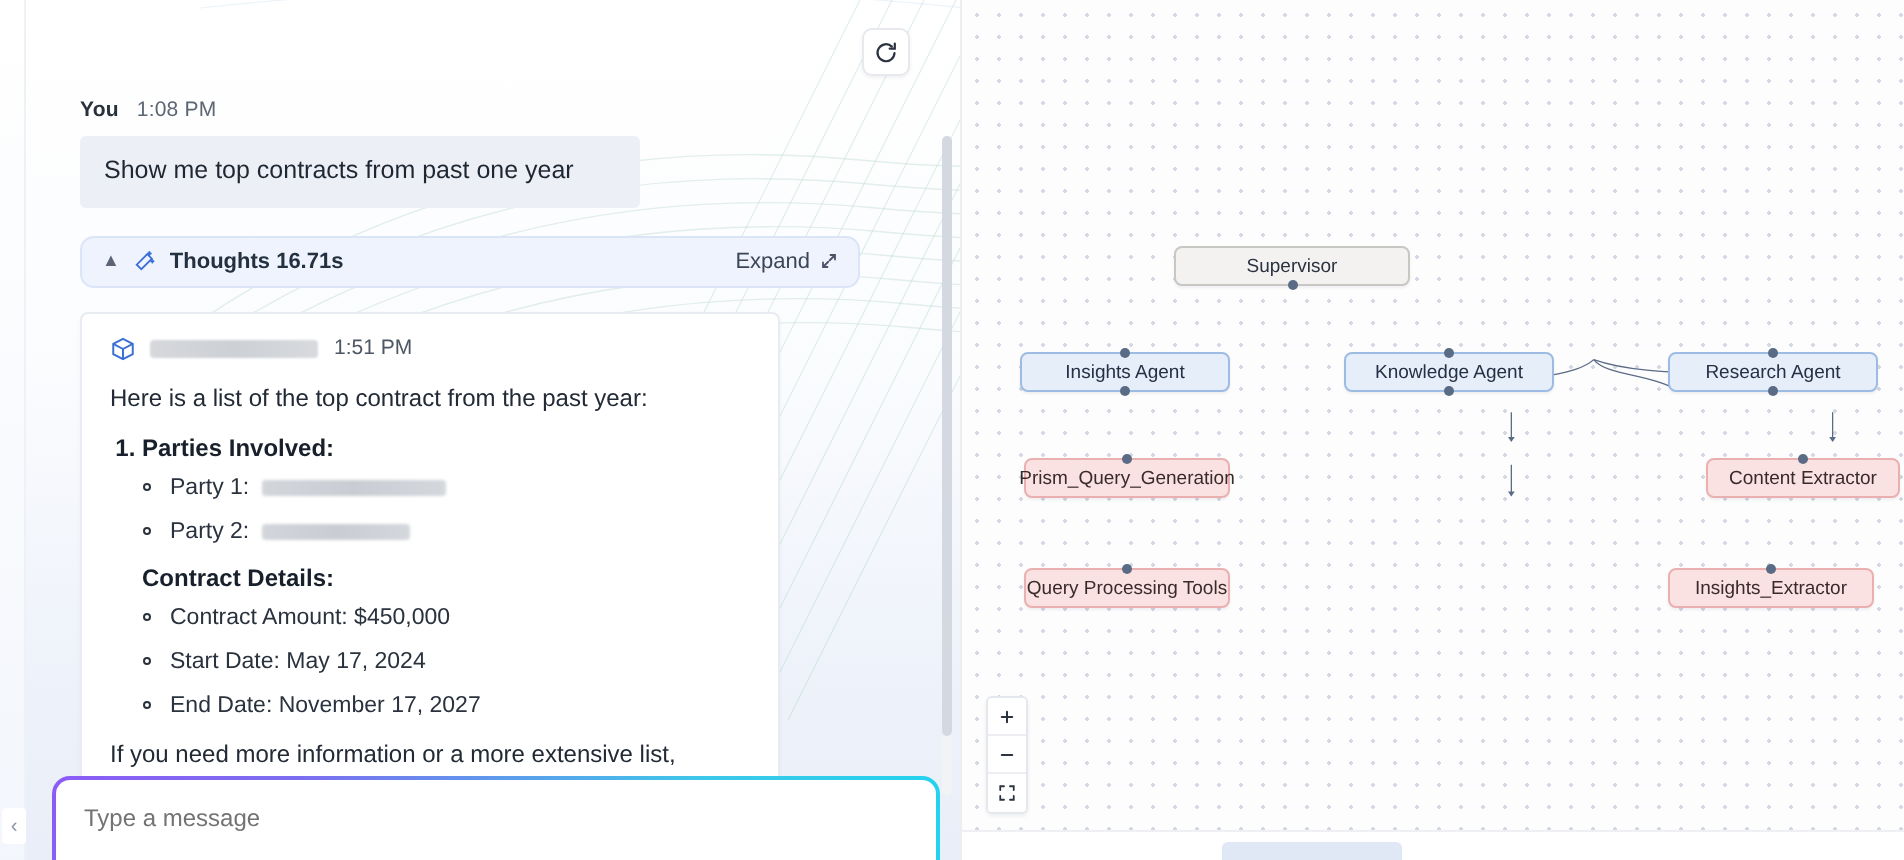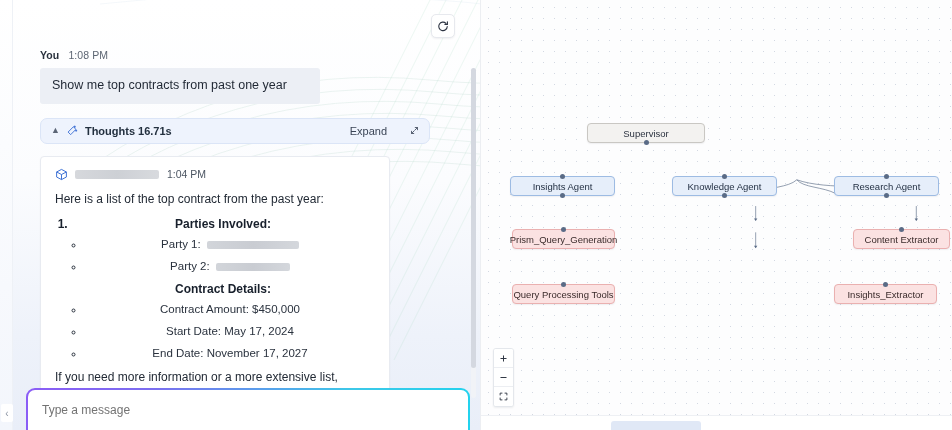--- a/index.html
+++ b/index.html
@@ -57,41 +57,41 @@
   .thoughts{
     margin-top:14px;width:390px;box-sizing:border-box;
     background:#eef3fd;border:1px solid #dbe5f7;border-radius:7px;
     height:26px;display:flex;align-items:center;padding:0 10px;
     font-size:11px;color:#2b3442;cursor:pointer;
   }
   .thoughts .chev{color:#5b6576;font-size:9px;margin-right:7px;line-height:1;}
   .thoughts .wand{margin-right:7px;display:flex;}
   .thoughts .label{font-weight:600;color:#23303f;}
   .thoughts .spacer{flex:1;}
-  .thoughts .expand{color:#3b4556;font-size:11px;margin-right:23px;text-align:center;}
+  .thoughts .expand{color:#3b4556;font-size:11px;margin-right:5px;text-align:center;}
   .thoughts .expand-ic{color:#4a5465;display:flex;}
 
   
   .card-assistant{
     margin-top:12px;width:350px;box-sizing:border-box;
     background:#fff;border:1px solid #e8ebf1;border-radius:4px;
     padding:11px 14px 13px 14px;
     box-shadow:0 1px 2px rgba(16,24,40,.04);
   }
   .assist-head{display:flex;align-items:center;margin-bottom:9px;}
   .assist-head .logo{margin-right:7px;display:flex;}
   .redact{
     display:inline-block;height:9px;width:84px;border-radius:2px;
     background:linear-gradient(90deg,#d6d8dc,#cdd0d5,#d8dade);
     filter:blur(.6px);vertical-align:middle;
   }
   .assist-head .time{font-size:10.5px;color:#4d5663;margin-left:8px;}
   .assist-p{font-size:12px;line-height:1.5;color:#222a35;margin:0 0 9px 0;}
   ol.num{margin:0 0 0 16px;padding:0;}
-  ol.num>li{font-size:12px;font-weight:700;color:#18202c;margin-bottom:7px;text-align:center;}
+  ol.num>li{font-size:12px;font-weight:700;color:#18202c;margin-bottom:7px;}
   ul.sub{list-style:circle;margin:7px 0 9px 14px;padding:0;}
   ul.sub>li{font-size:11.5px;font-weight:400;color:#2a323e;line-height:1.2;margin-bottom:8px;}
   .sub-redact{display:inline-block;height:8px;width:92px;border-radius:2px;
     background:linear-gradient(90deg,#d2d5da,#c9ccd2,#d4d7dc);filter:blur(.7px);
     vertical-align:middle;margin-left:3px;}
   .blk-head{font-size:12px;font-weight:700;color:#18202c;margin:2px 0 0 0;}
   .assist-tail{font-size:12px;line-height:1.45;color:#222a35;margin:4px 0 0 0;}
 
   
   .chat-sb{position:absolute;top:68px;right:4px;width:5px;height:330px;z-index:5;
@@ -231,21 +231,21 @@
 
       <div class="card-assistant">
         <div class="assist-head">
           <span class="logo">
             <svg width="13" height="13" viewBox="0 0 24 24" fill="none" stroke="#3b6fd4" stroke-width="1.8">
               <path d="M12 2.6 21 7.3v9.4L12 21.4 3 16.7V7.3z"></path>
               <path d="M3 7.3 12 12l9-4.7M12 12v9.4"></path>
             </svg>
           </span>
           <span class="redact"></span>
-          <span class="time">1:04 PM</span>
+          <span class="time">1:51 PM</span>
         </div>
 
         <p class="assist-p">Here is a list of the top contract from the past year:</p>
 
         <ol class="num">
           <li>
             <span>Parties Involved:</span>
             <ul class="sub">
               <li>
                 <span>Party 1:</span>

